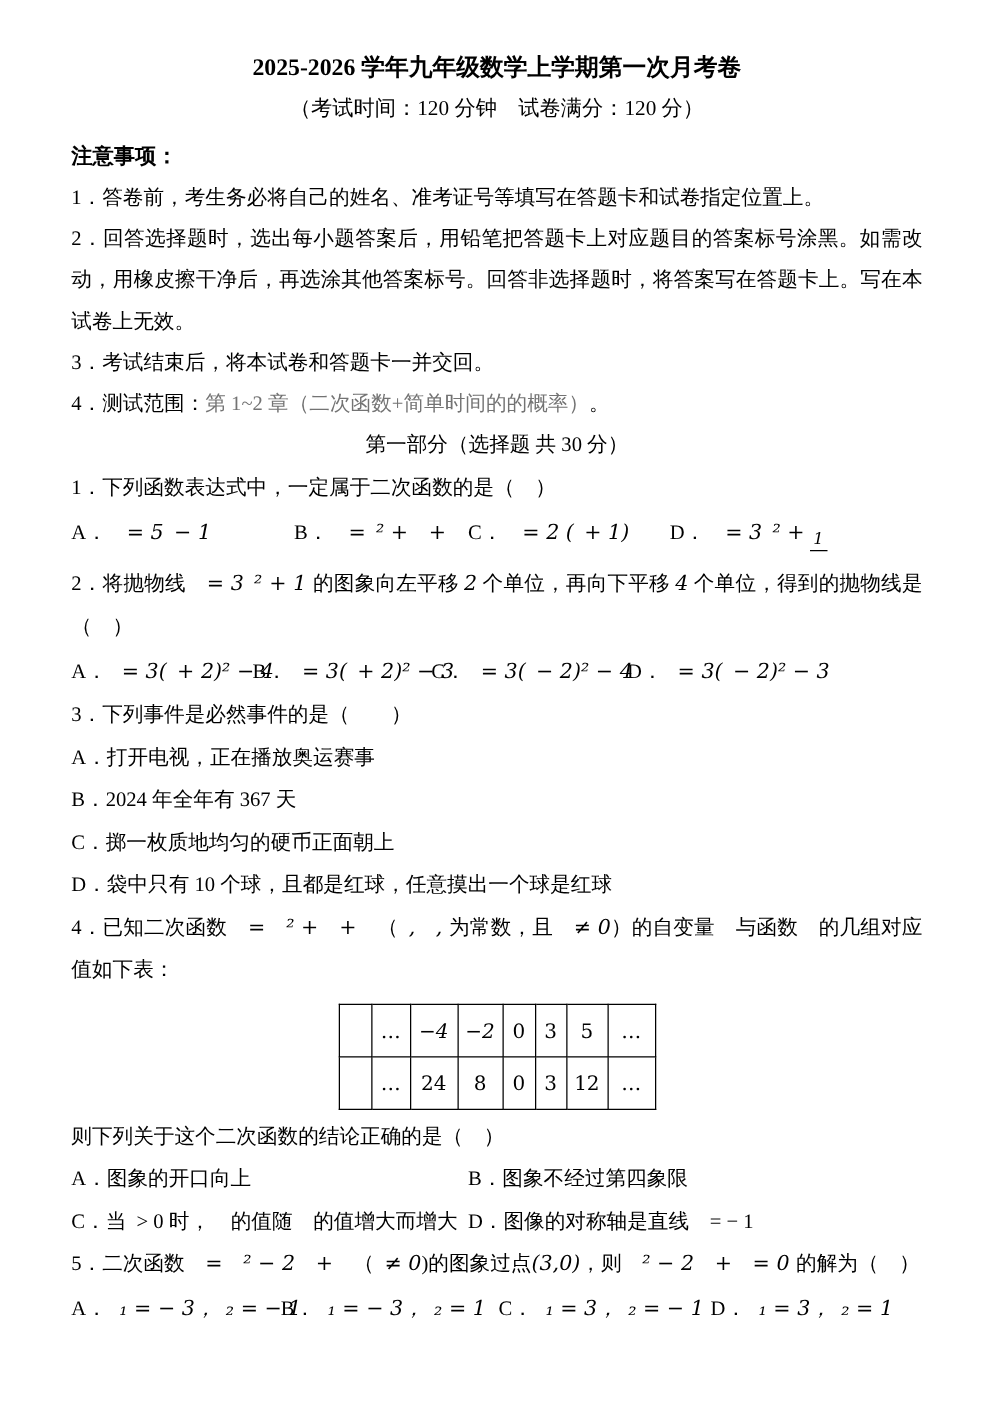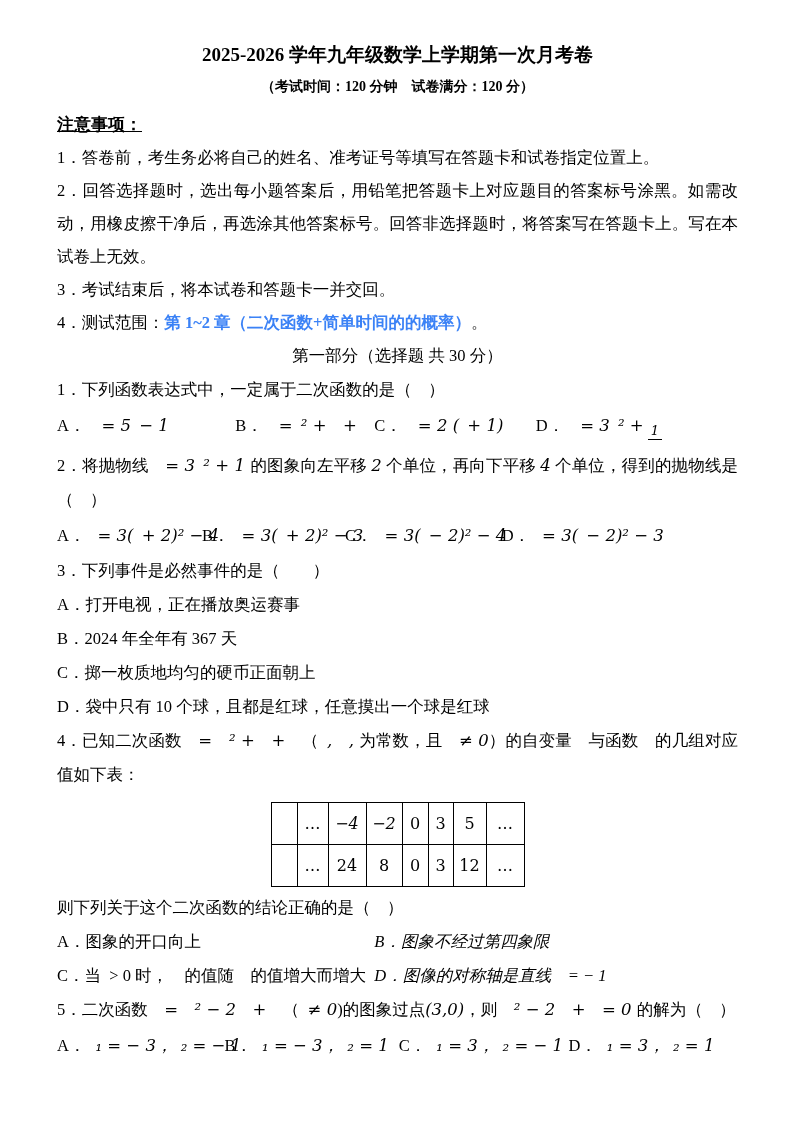--- a/index.html
+++ b/index.html
@@ -11,24 +11,24 @@
   }
   .page {
     width: 793px; height: 1122px;
     padding: 40px 55px 0 57px;
     font-size: 16.5px;
   }
   .title {
     text-align: center; font-weight: 700; font-size: 19px; line-height: 30px;
   }
   .subtitle {
-    text-align: center; font-weight: 700; font-size: 14px; line-height: 34px;
+    text-align: center; font-weight: 400; font-size: 17px; line-height: 34px;
     margin-bottom: 4px;
   }
-  .notice-heading { font-weight: 700; font-size: 17px; line-height: 33px; text-decoration: underline; }
+  .notice-heading { font-weight: 700; font-size: 17px; line-height: 33px; }
   .para { line-height: 33px; text-align: justify; }
   .part-heading { text-align: center; line-height: 34px; }
   .q .para { line-height: 34px; }
   .math {
     font-family: "DejaVu Serif", serif;
     font-style: italic;
   }
   .opt-row { display: flex; line-height: 37px; }
   .opt { white-space: nowrap; }
   .olabel { margin-right: 16px; }
@@ -44,42 +44,42 @@
   .row-q5 .opt:nth-child(3) { width: 24.9%; }
   .row-q5 .olabel { margin-right: 10px; }
   .frac {
     display: inline-flex; flex-direction: column; align-items: center;
     vertical-align: -4px; line-height: 1; font-size: 13px; margin-left: 4px;
   }
   .fnum { border-bottom: 1.2px solid #000; padding: 0 3px 2px; }
   .fden { height: 9px; min-width: 10px; }
   .two-col { display: flex; line-height: 34px; }
   .two-col .col-l { width: 46.6%; }
-  .two-col .col-r { flex: 1; font-style: italic; }
+  .two-col .col-r { flex: 1; }
   table.vals { border-collapse: collapse; margin: 10px auto 4px; }
   table.vals td {
     border: 1.6px solid #000; text-align: center; padding: 0;
     height: 42px; font-size: 16px; font-family: "DejaVu Serif", serif;
   }
   .c0 { width: 26px; } .c1 { width: 31px; } .c2 { width: 38px; } .c3 { width: 36px; }
   .c4 { width: 26px; } .c5 { width: 25px; } .c6 { width: 33px; } .c7 { width: 38px; }
 </style>
 </head>
 <body>
 
 <div class="page">
 
   <div class="title">2025-2026 学年九年级数学上学期第一次月考卷</div>
   <div class="subtitle">（考试时间：120 分钟　试卷满分：120 分）</div>
 
   <div class="notice-heading">注意事项：</div>
   <div class="para">1．答卷前，考生务必将自己的姓名、准考证号等填写在答题卡和试卷指定位置上。</div>
   <div class="para">2．回答选择题时，选出每小题答案后，用铅笔把答题卡上对应题目的答案标号涂黑。如需改动，用橡皮擦干净后，再选涂其他答案标号。回答非选择题时，将答案写在答题卡上。写在本试卷上无效。</div>
   <div class="para">3．考试结束后，将本试卷和答题卡一并交回。</div>
-  <div class="para"><span>4．测试范围：</span><span style="color: #3b82f6; font-weight: bold;">第 1~2 章（二次函数+简单时间的的概率）</span><span>。</span></div>
+  <div class="para"><span>4．测试范围：</span><span style="color: #737373;">第 1~2 章（二次函数+简单时间的的概率）</span><span>。</span></div>
 
   <div class="part-heading">第一部分（选择题 共 30 分）</div>
 
   <div class="q">
     <div class="para">1．下列函数表达式中，一定属于二次函数的是（　）</div>
     <div class="opt-row row-q1">
       <div class="opt"><span class="olabel">A．</span><span class="math">= 5 − 1</span></div>
       <div class="opt"><span class="olabel">B．</span><span class="math">= ² +　+</span></div>
       <div class="opt"><span class="olabel">C．</span><span class="math">= 2 ( + 1)</span></div>
       <div class="opt"><span class="olabel">D．</span><span class="math">= 3 ² +</span><span class="frac math">

